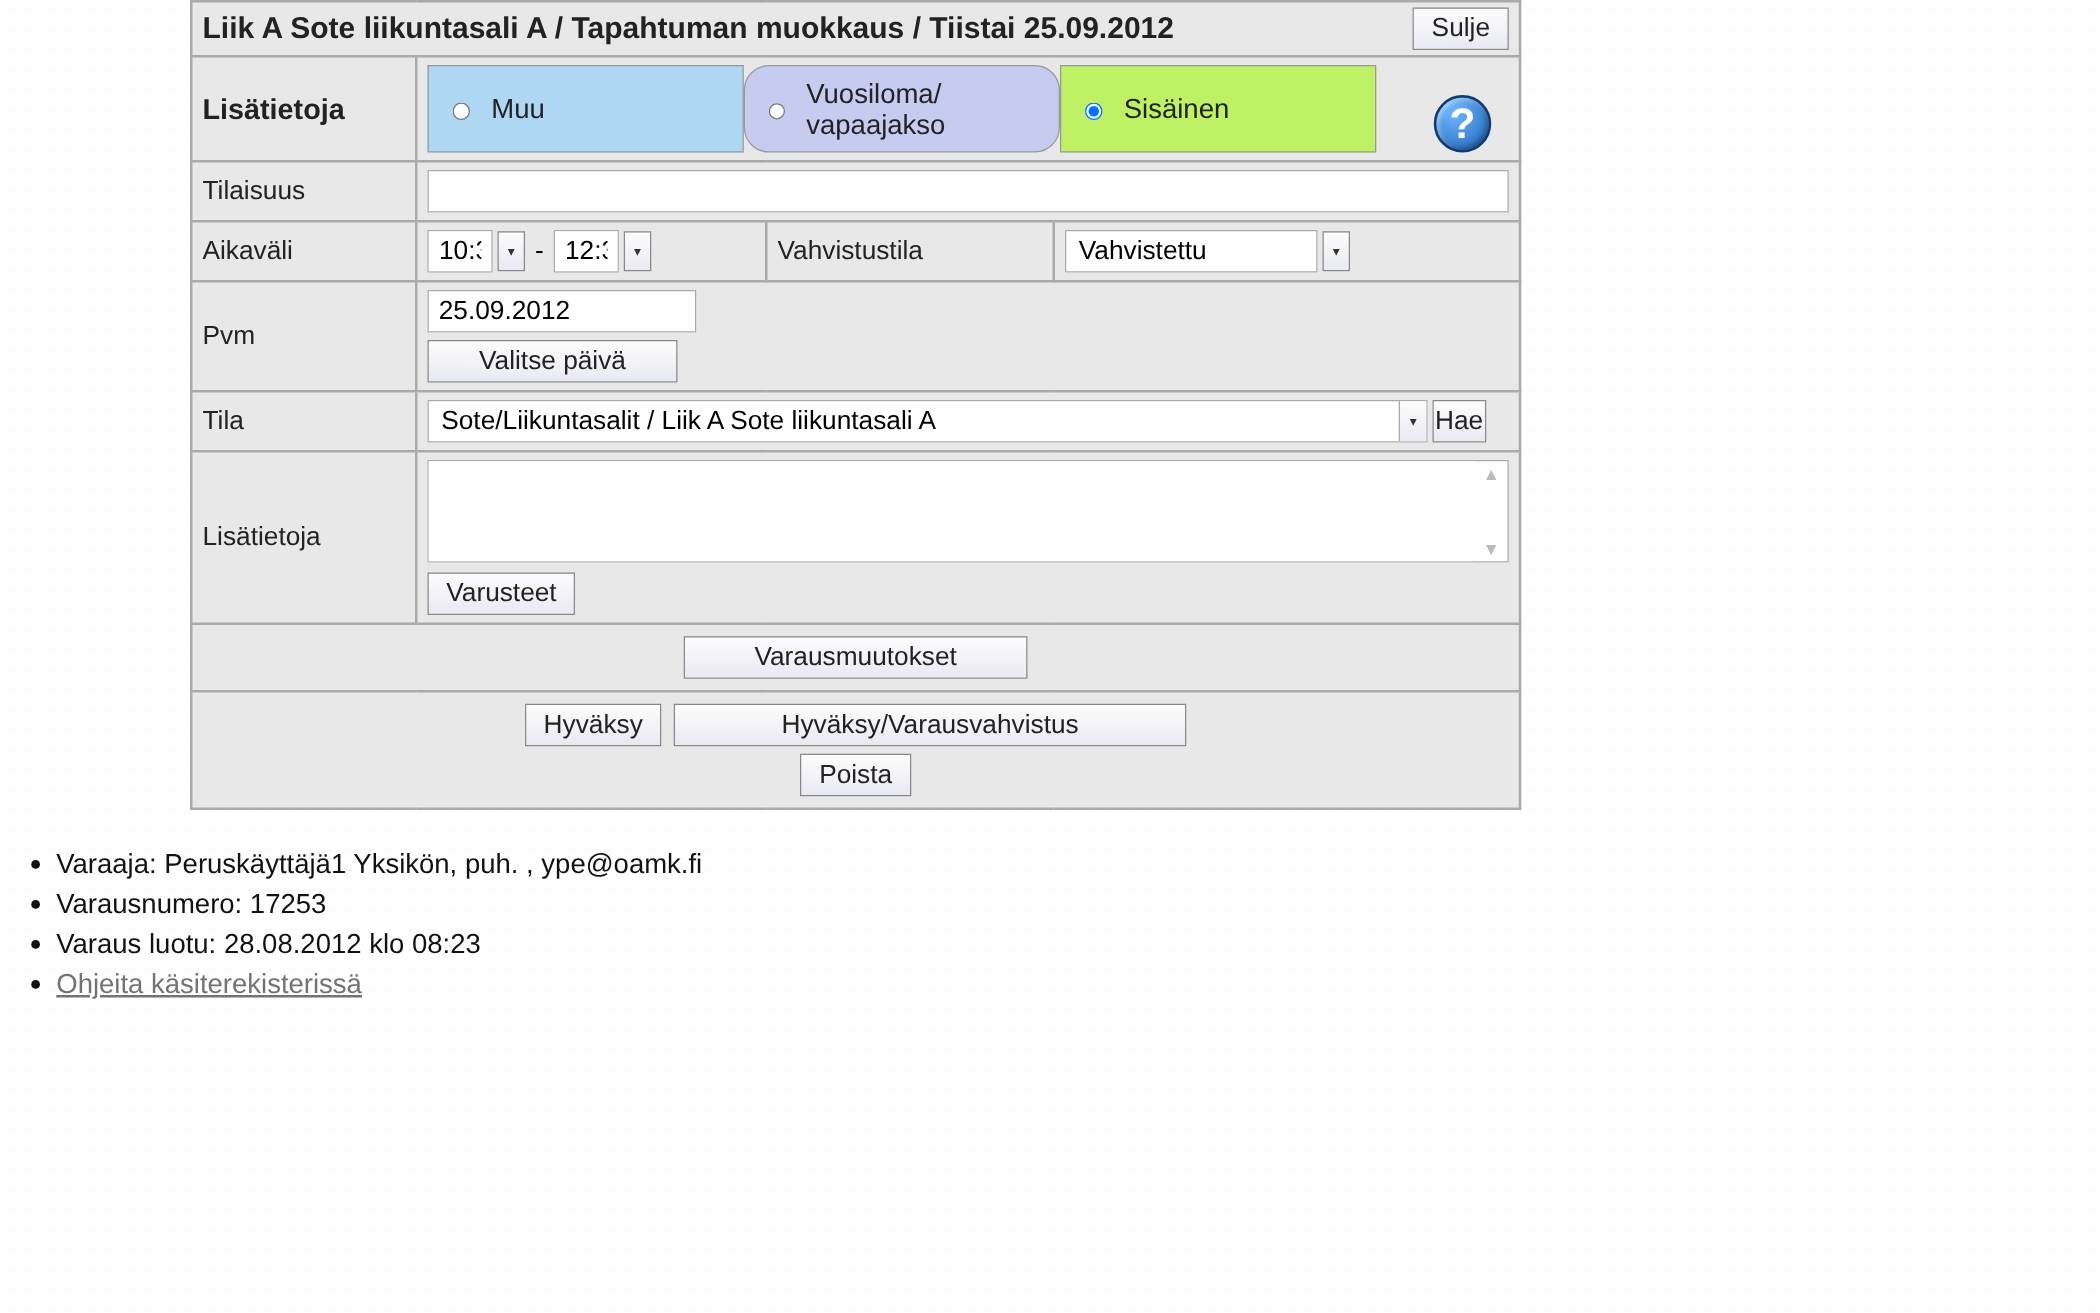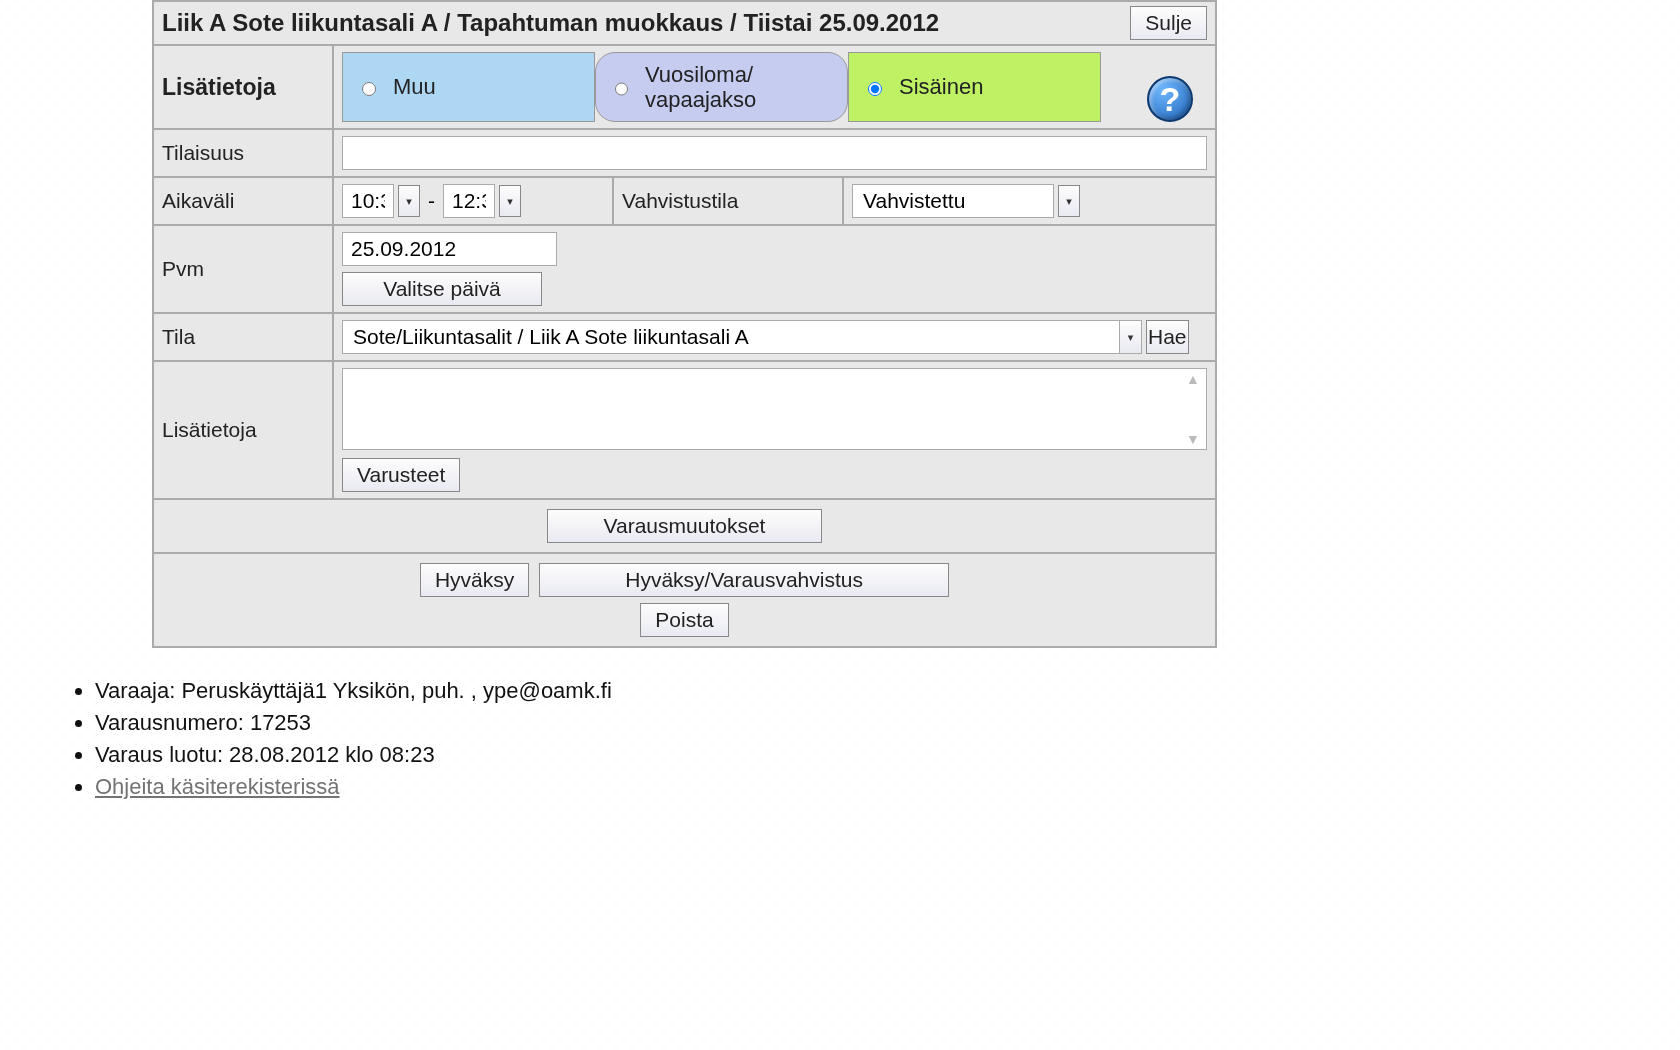--- a/index.html
+++ b/index.html
@@ -137,21 +137,21 @@
     position:absolute; right:2px; top:2px; bottom:2px; width:22px;
     display:flex; flex-direction:column; justify-content:space-between;
   }
   .ta-arrow {
     font-size: 14px; color:#bbb; text-align:center; cursor:pointer;
   }
   .center-btns { text-align:center; padding: 6px 0; }
   .center-btns .btn { margin: 3px 2px; }
   ul.info-list {
     margin: 30px 0 0 0;
-    padding-left: 95px;
+    padding-left: 45px;
     list-style: disc;
   }
   ul.info-list li {
     font-size: 22px;
     color: #111;
     margin: 6px 0;
   }
   ul.info-list li a { color: #737373; text-decoration: underline; }
   .dash { padding: 0 4px; }
   .flex-row { display:flex; align-items:center; }

